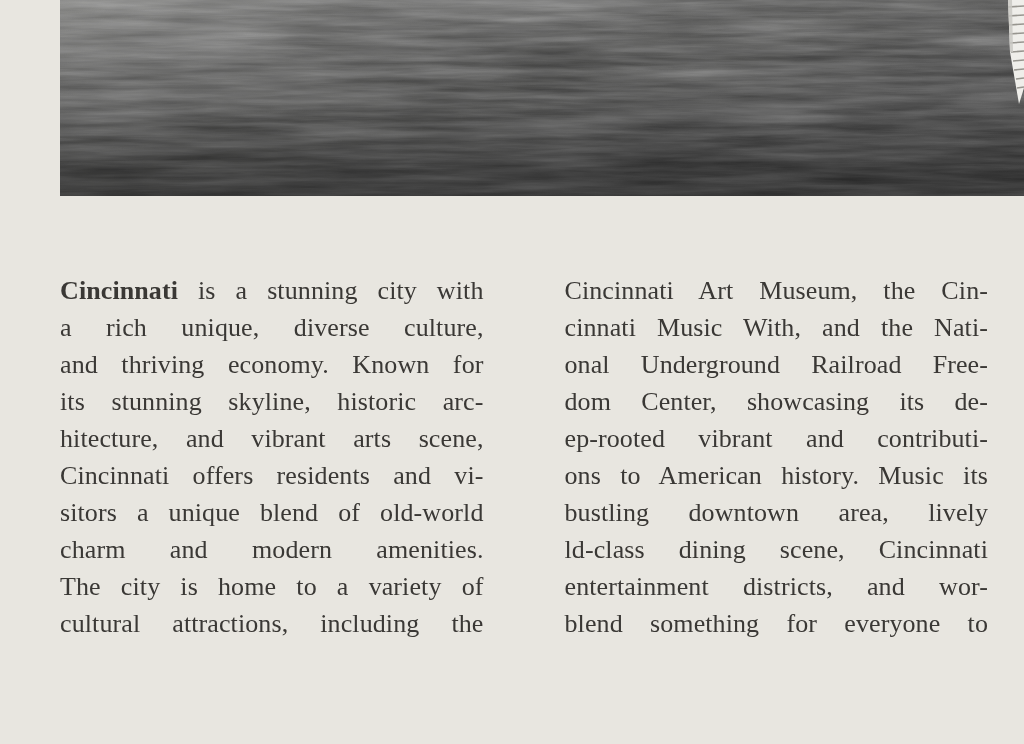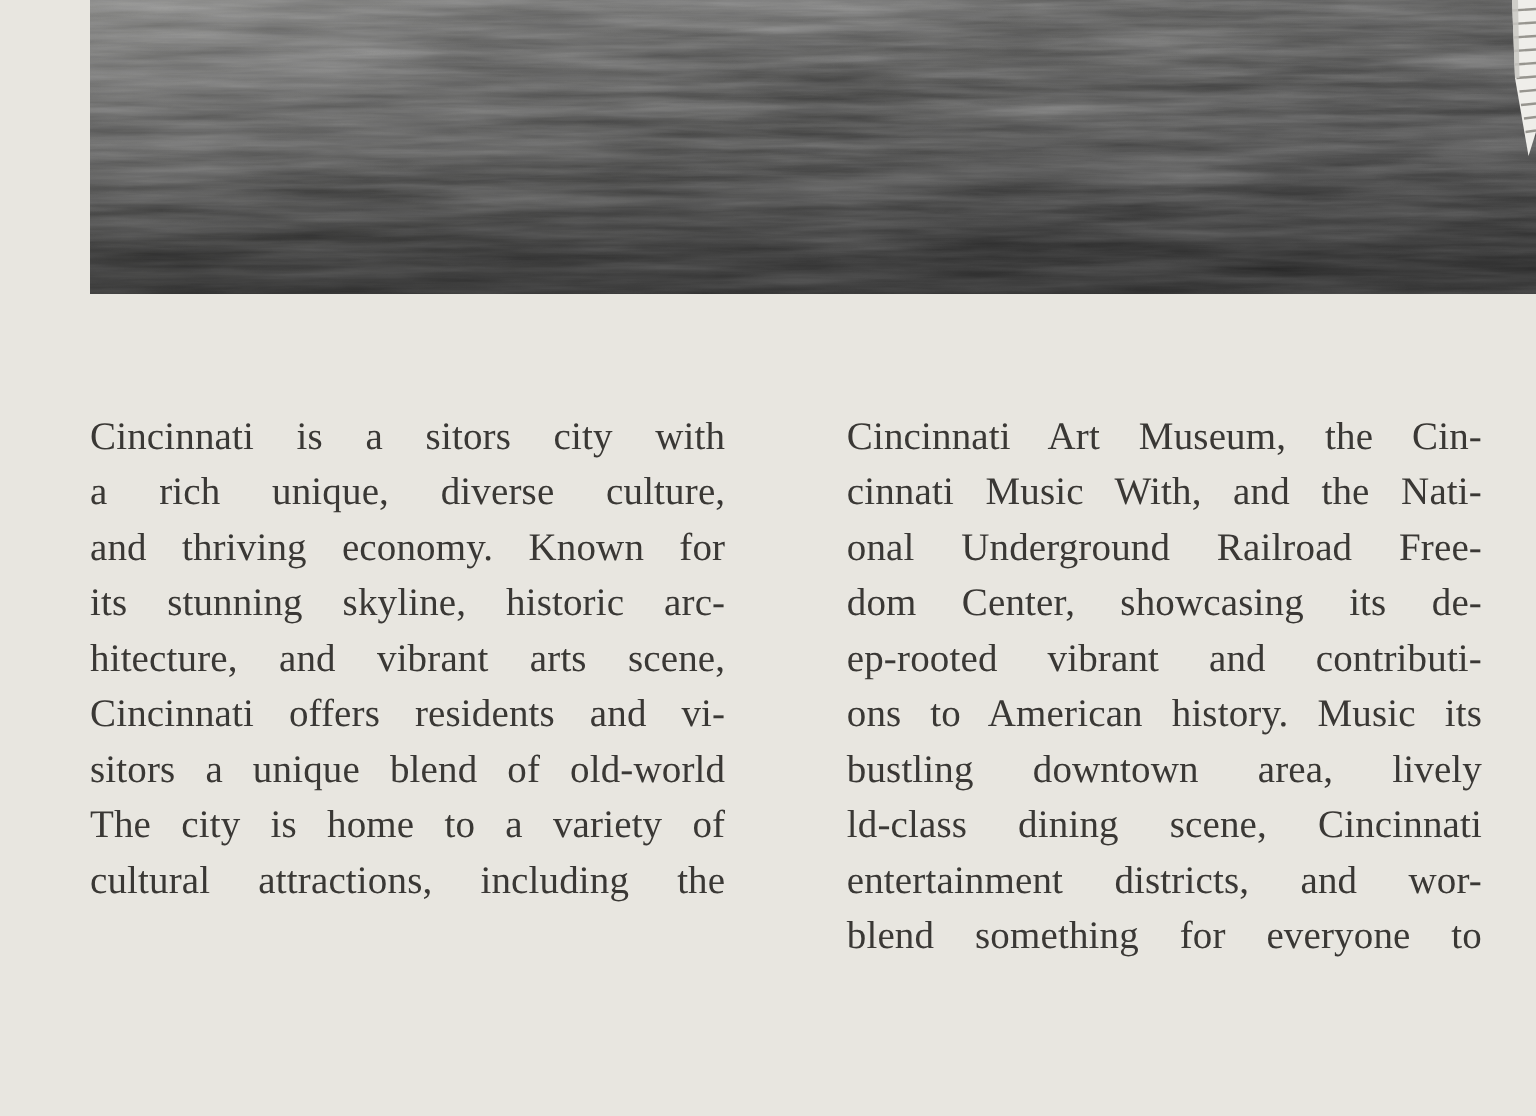--- a/index.html
+++ b/index.html
@@ -44,21 +44,21 @@
     text-align: justify;
     text-align-last: justify;
     -moz-text-align-last: justify;
     white-space: nowrap;
     letter-spacing: 0.1px;
     color: #3a3835;
   }
   
   .line::after { content: ""; display: inline-block; width: 100%; height: 0; }
   .line { white-space: normal; }
-  .lead { font-weight: 400; }
+  .lead { font-weight: 700; }
 </style>
 </head>
 <body>
 
 <div class="page">
 
   <figure class="hero" role="img" aria-label="Black-and-white photograph of dark rippled river water with the corner of a white high-rise building visible at the top right">
     <svg viewBox="0 0 964 196" preserveAspectRatio="none">
       <defs>
         <linearGradient id="waterbase" x1="0" y1="0" x2="1" y2="0.9">
@@ -118,27 +118,28 @@
           <line x1="957" y1="88" x2="964" y2="87"></line>
         </g>
         <polygon points="948,0 952,0 953,52 950,52" fill="#c9c8c3" opacity="0.85"></polygon>
       </g>
     </svg>
   </figure>
 
   <main class="article">
 
     <section class="col">
-      <p class="line"><strong class="lead">Cincinnati</strong><span> is a sitors city with</span></p>
+      <p class="line"><strong class="lead">Cincinnati</strong><span> is a stunning city with</span></p>
       <p class="line">a rich unique, diverse culture,</p>
       <p class="line">and thriving economy. Known for</p>
       <p class="line">its stunning skyline, historic arc-</p>
       <p class="line">hitecture, and vibrant arts scene,</p>
       <p class="line">Cincinnati offers residents and vi-</p>
       <p class="line">sitors a unique blend of old-world</p>
+      <p class="line">charm and modern amenities.</p>
       <p class="line">The city is home to a variety of</p>
       <p class="line">cultural attractions, including the</p>
     </section>
 
     <section class="col">
       <p class="line">Cincinnati Art Museum, the Cin-</p>
       <p class="line">cinnati Music With, and the Nati-</p>
       <p class="line">onal Underground Railroad Free-</p>
       <p class="line">dom Center, showcasing its de-</p>
       <p class="line">ep-rooted vibrant and contributi-</p>

